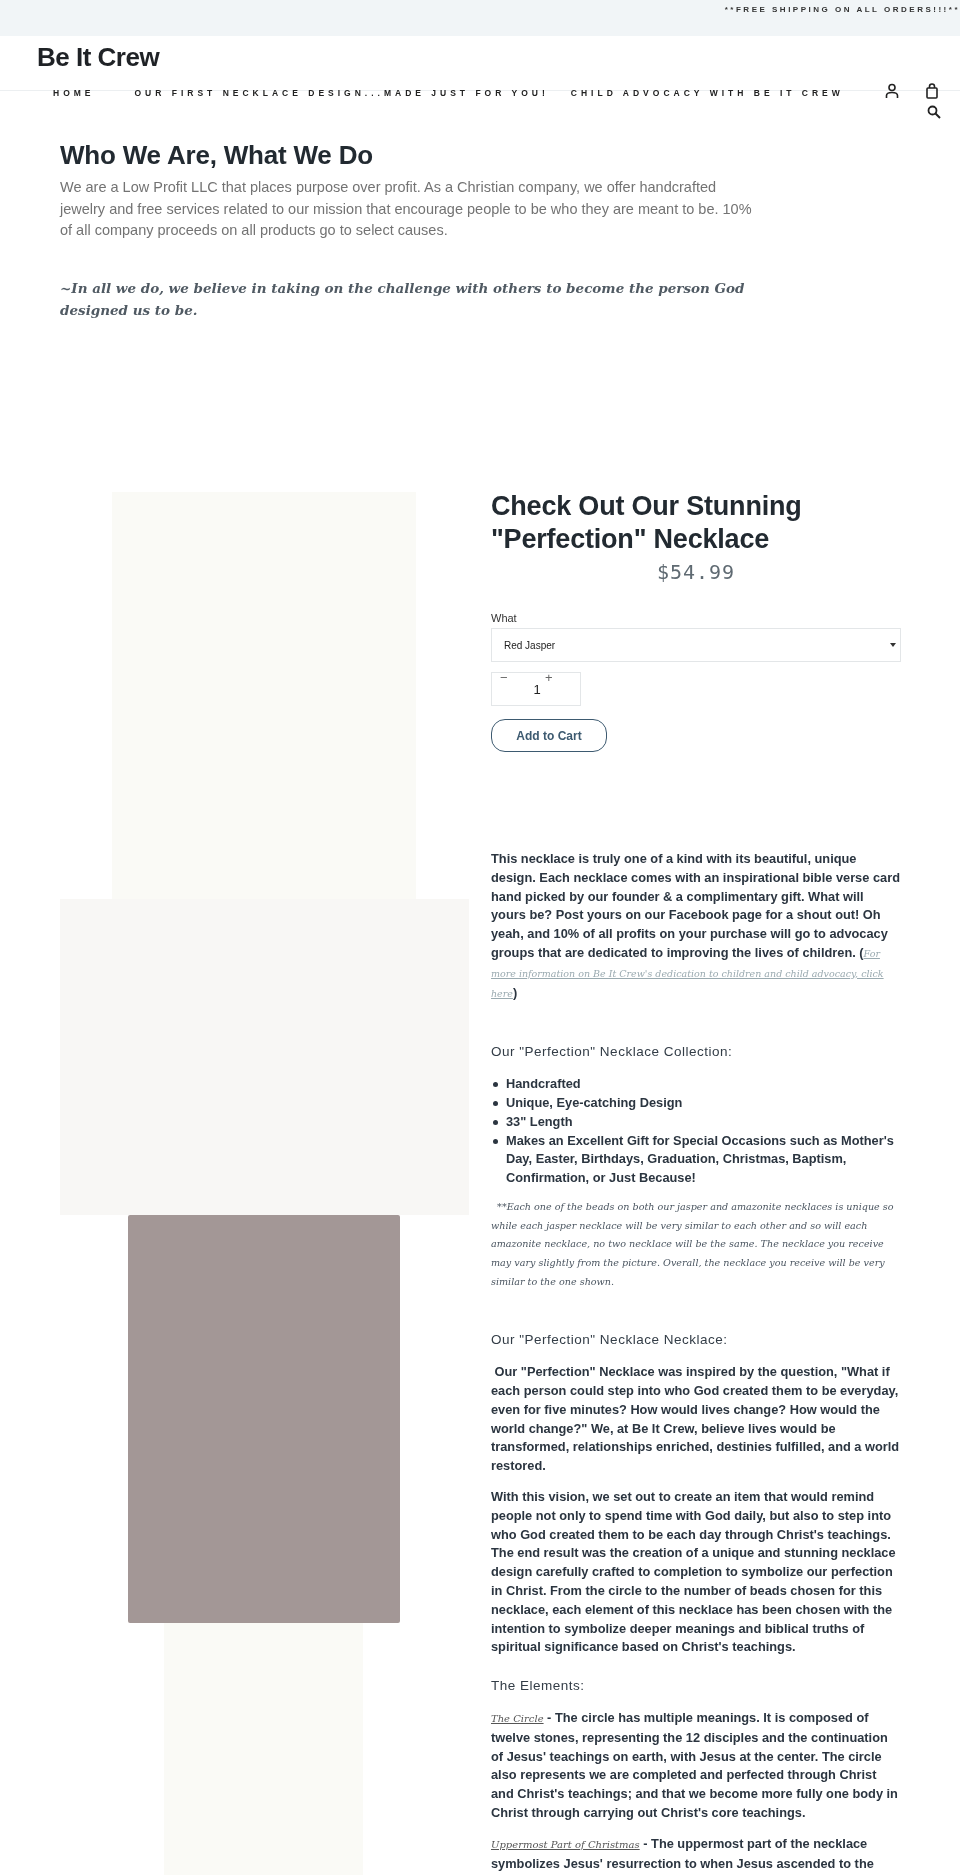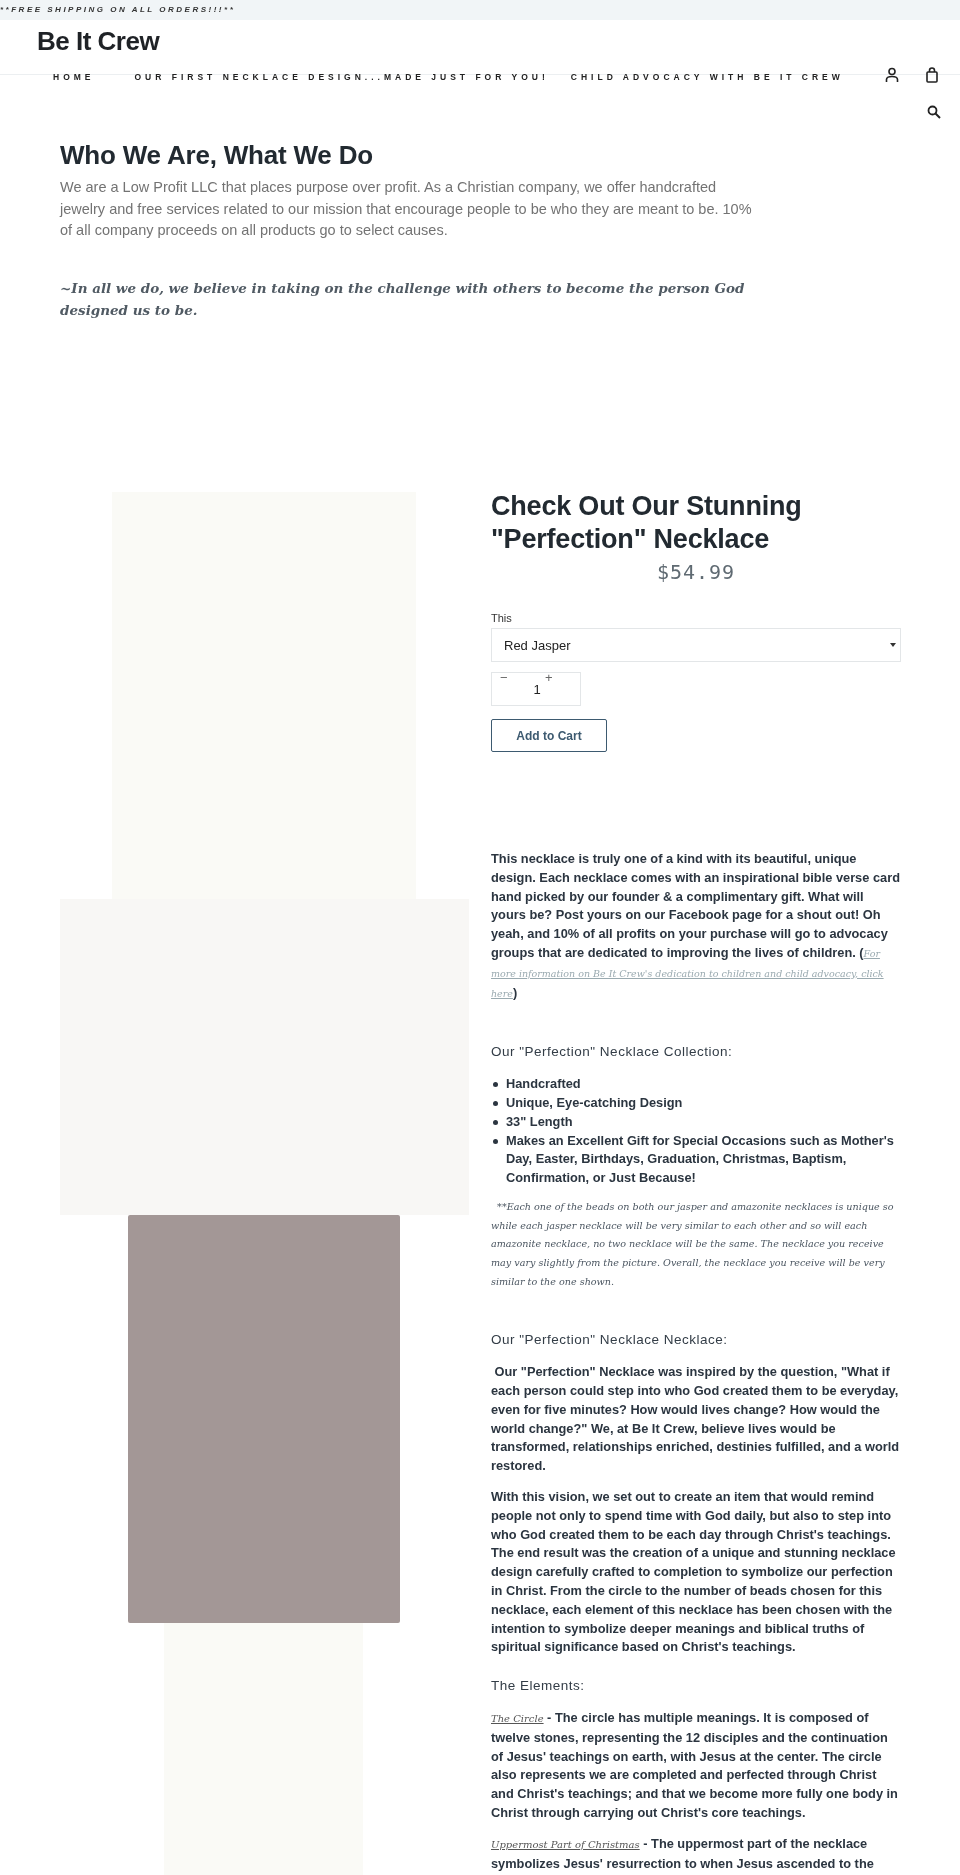--- a/index.html
+++ b/index.html
@@ -1,45 +1,45 @@
 <!DOCTYPE html>
 <html><head>
 <meta charset="utf-8">
 <style>
   * { box-sizing: border-box; margin: 0; padding: 0; }
   html, body { width: 960px; background: #ffffff; }
   body { font-family: "Liberation Sans", sans-serif; color: #1f2a33; position: relative; height: 1875px; overflow: hidden; }
 
-  .announce { height: 20px; background: #f1f5f7; text-align: left; font-size: 8px; letter-spacing: 2.5px; line-height: 20px; color: #333; font-weight: bold; font-style: italic; }
+  .announce { height: 36px; background: #f1f5f7; text-align: right; font-size: 8px; letter-spacing: 2.5px; line-height: 20px; color: #333; font-weight: bold; }
 
   .header { position: relative; height: 55px; border-bottom: 1px solid #eceff1; }
   .logo { position: absolute; left: 37px; top: 6px; font-size: 26px; font-weight: bold; letter-spacing: -0.5px; color: #1f2226; }
   .nav { position: absolute; left: 45px; top: 72px; display: flex; }
   .nav a { font-size: 8.5px; letter-spacing: 4px; color: #222; text-decoration: none; font-weight: bold; margin-right: 42px; }
   .nav a:last-child { margin-right: 0; }
   .icon-btn { position: absolute; width: 20px; height: 20px; display: flex; align-items: center; justify-content: center; cursor: pointer; }
 
   .intro { position: absolute; left: 60px; top: 140px; width: 700px; }
   .intro h1 { font-size: 26px; font-weight: bold; color: #222a31; letter-spacing: -0.2px; margin-bottom: 6px; }
   .intro p.lead { font-size: 14.5px; line-height: 21.5px; color: #737373; }
   .intro p.quote { font-family: "DejaVu Serif", serif; font-style: italic; font-weight: bold; font-size: 13.5px; line-height: 22px; color: #505a63; margin-top: 35px; }
 
   .img-box { position: absolute; }
 
   .product { position: absolute; left: 491px; top: 490px; width: 410px; }
   .product h2 { font-size: 27px; font-weight: bold; line-height: 33px; color: #222a31; letter-spacing: -0.2px; }
   .price { text-align: center; font-family: "DejaVu Sans Mono", monospace; font-size: 20px; color: #5f6a72; margin-top: 4px; letter-spacing: 1px; }
   .label { font-size: 11px; color: #333; margin-top: 28px; }
-  .select { margin-top: 4px; height: 34px; border: 1px solid #e3e6e8; display: flex; align-items: center; justify-content: space-between; padding: 0 4px 0 12px; font-size: 13px; color: #222; cursor: pointer; }
+  .select { margin-top: 4px; height: 34px; border: 1px solid #e3e6e8; display: flex; align-items: center; justify-content: space-between; padding: 0 4px 0 12px; font-size: 10px; color: #222; cursor: pointer; }
   .caret { width: 0; height: 0; border-left: 3px solid transparent; border-right: 3px solid transparent; border-top: 4px solid #333; }
   .qty { margin-top: 10px; width: 90px; height: 34px; border: 1px solid #e3e6e8; position: relative; }
   .qty .minus { position: absolute; left: 8px; top: -3px; font-size: 13px; color: #666; cursor: pointer; }
   .qty .plus { position: absolute; left: 53px; top: -3px; font-size: 13px; color: #666; cursor: pointer; }
   .qty .val { position: absolute; left: 0; width: 90px; text-align: center; top: 9px; font-size: 13px; color: #222; }
-  .add-btn { margin-top: 13px; width: 116px; height: 33px; border: 1px solid #3d5a70; border-radius: 2px; background: #fff; color: #3d5a70; font-weight: bold; font-size: 12px; font-family: "Liberation Sans", sans-serif; cursor: pointer; }
+  .add-btn { margin-top: 13px; width: 116px; height: 33px; border: 1px solid #3d5a70; border-radius: 14px; background: #fff; color: #3d5a70; font-weight: bold; font-size: 12px; font-family: "Liberation Sans", sans-serif; cursor: pointer; }
 
   .desc { position: absolute; left: 491px; top: 850px; width: 410px; font-size: 12.8px; line-height: 18.8px; color: #2b3540; font-weight: bold; }
   .desc p { margin-bottom: 12px; }
   .script { font-family: "DejaVu Serif", serif; font-style: italic; font-weight: normal; font-size: 9.5px; }
   .script-link { color: #9aaab0; text-decoration: underline; cursor: pointer; }
   .elem-link { color: #555; text-decoration: underline; cursor: pointer; font-family: "DejaVu Serif", serif; font-style: italic; font-weight: normal; font-size: 10px; }
   .desc h3 { font-size: 13.5px; font-weight: normal; color: #333d47; letter-spacing: 0.5px; margin-bottom: 13px; }
   .desc ul { list-style: none; margin-left: 0; }
   .desc ul li { position: relative; padding-left: 15px; }
   .desc ul li::before { content: ""; position: absolute; left: 2px; top: 7px; width: 5px; height: 5px; background: #2b3540; border-radius: 50%; }
@@ -85,21 +85,21 @@
 </section>
 
 <div class="img-box" style="left:112px; top:492px; width:304px; height:407px; background:#fafaf6;"></div>
 <div class="img-box" style="left:60px; top:899px; width:409px; height:316px; background:#f8f7f5;"></div>
 <div class="img-box" style="left:128px; top:1215px; width:272px; height:408px; background:#a39796; border-radius:2px;"></div>
 <div class="img-box" style="left:164px; top:1623px; width:199px; height:252px; background:#fafaf6;"></div>
 
 <section class="product">
   <h2>Check Out Our Stunning "Perfection" Necklace</h2>
   <div class="price">$54.99</div>
-  <div class="label">This</div>
+  <div class="label">What</div>
   <div class="select">
     <span>Red Jasper</span>
     <span class="caret"></span>
   </div>
   <div class="qty">
     <span class="minus">−</span>
     <span class="val">1</span>
     <span class="plus">+</span>
   </div>
   <button class="add-btn">Add to Cart</button>

